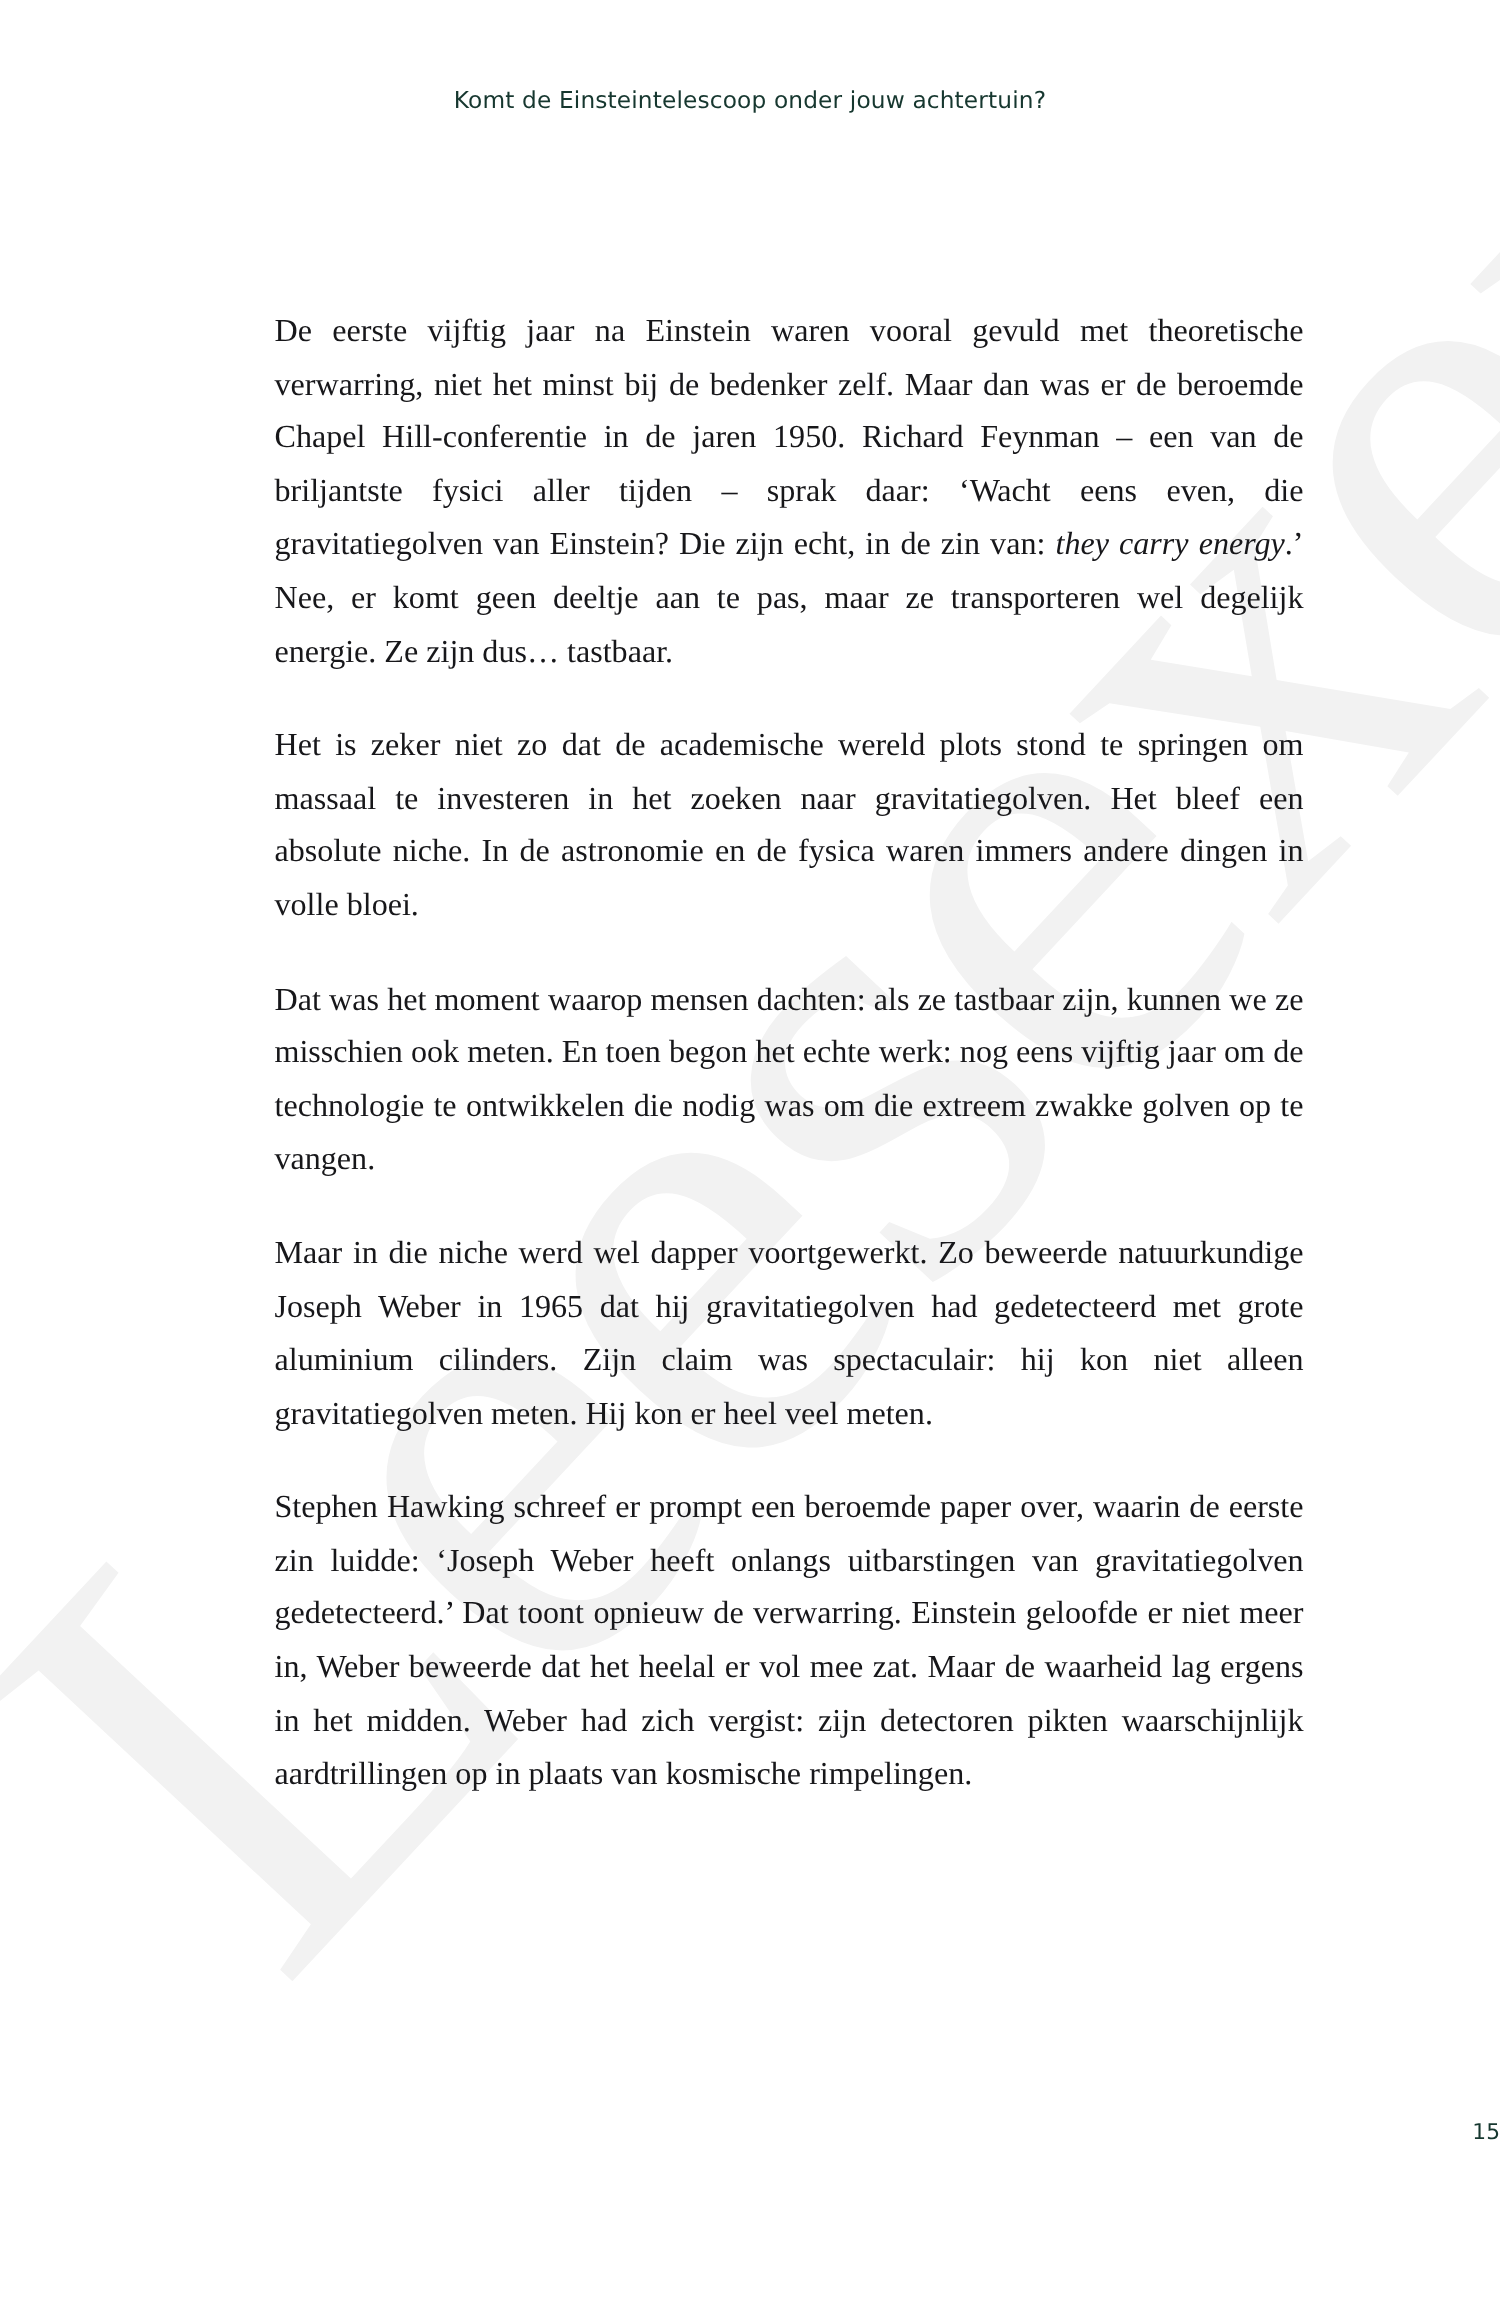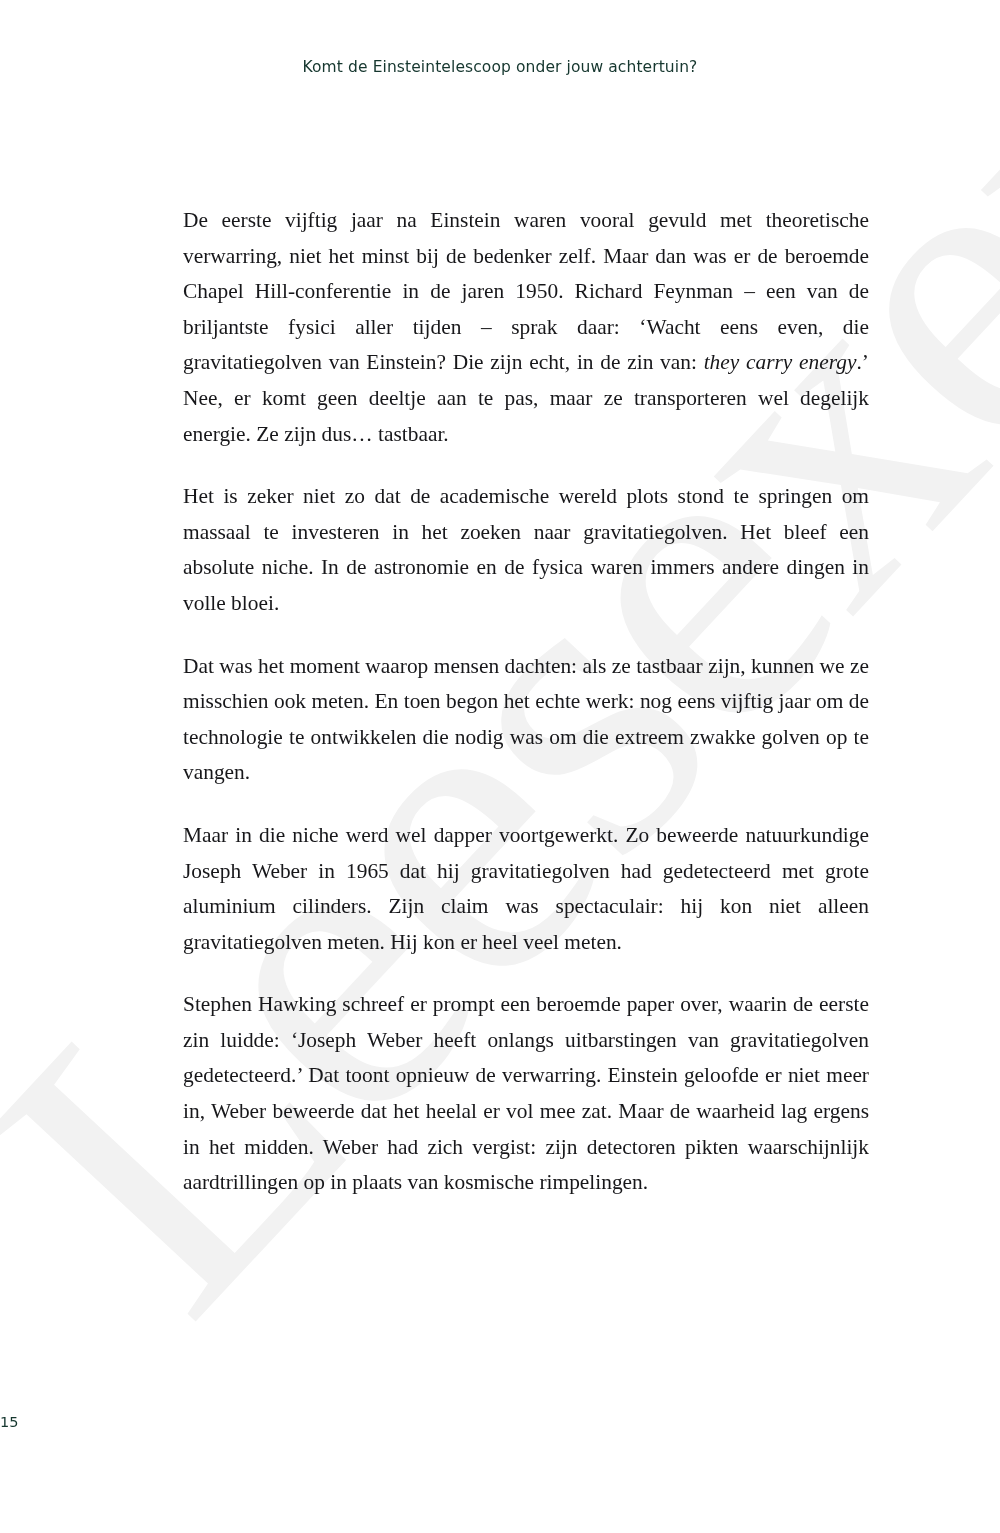--- a/index.html
+++ b/index.html
@@ -85,21 +85,21 @@
   .body-paragraph em {
     font-style: italic;
   }
 
   
   .folio {
     position: absolute;
     left: 0;
     right: 0;
     top: 1413px;
-    text-align: left;
+    text-align: right;
     z-index: 3;
   }
   .folio-number {
     font-family: "DejaVu Sans", "Liberation Sans", sans-serif;
     font-size: 14.5px;
     color: #16372f;
   }
 </style>
 </head>
 <body>

